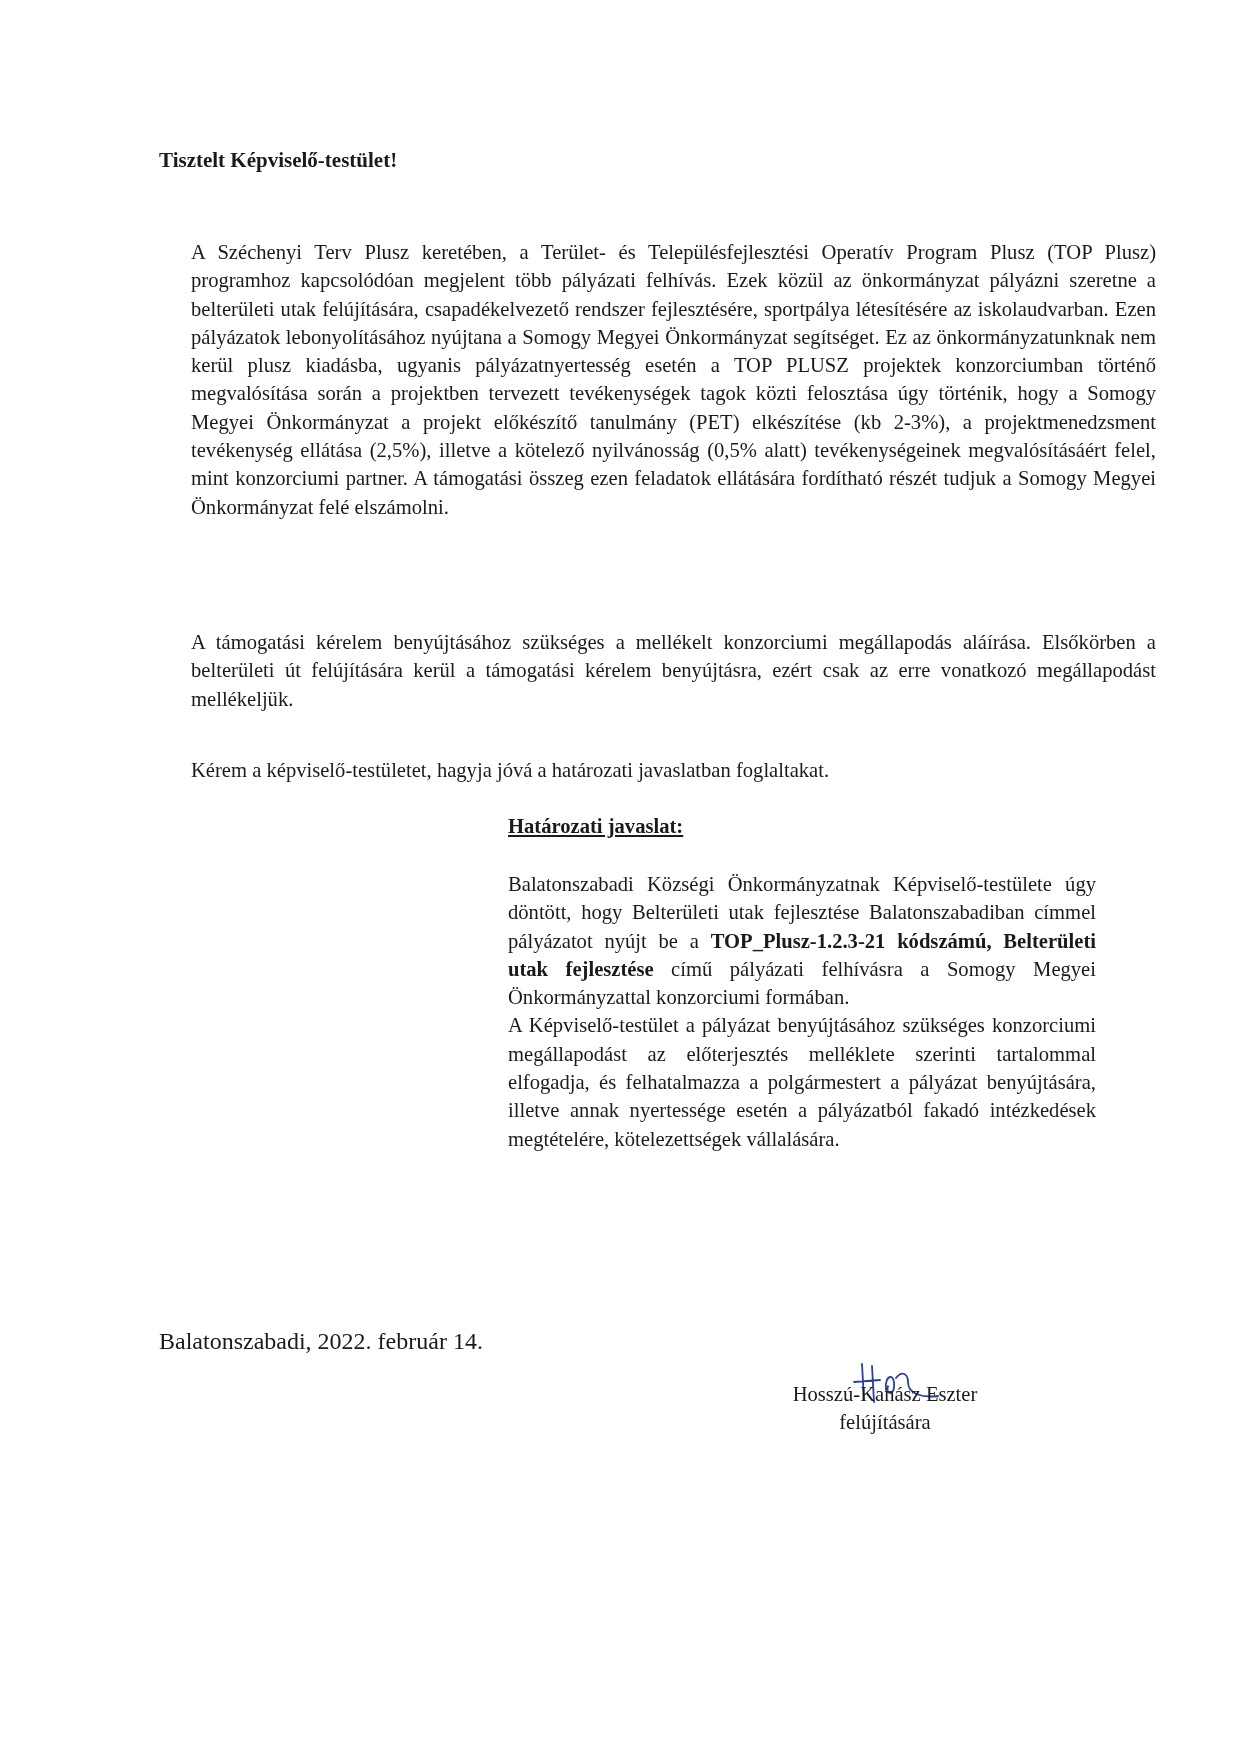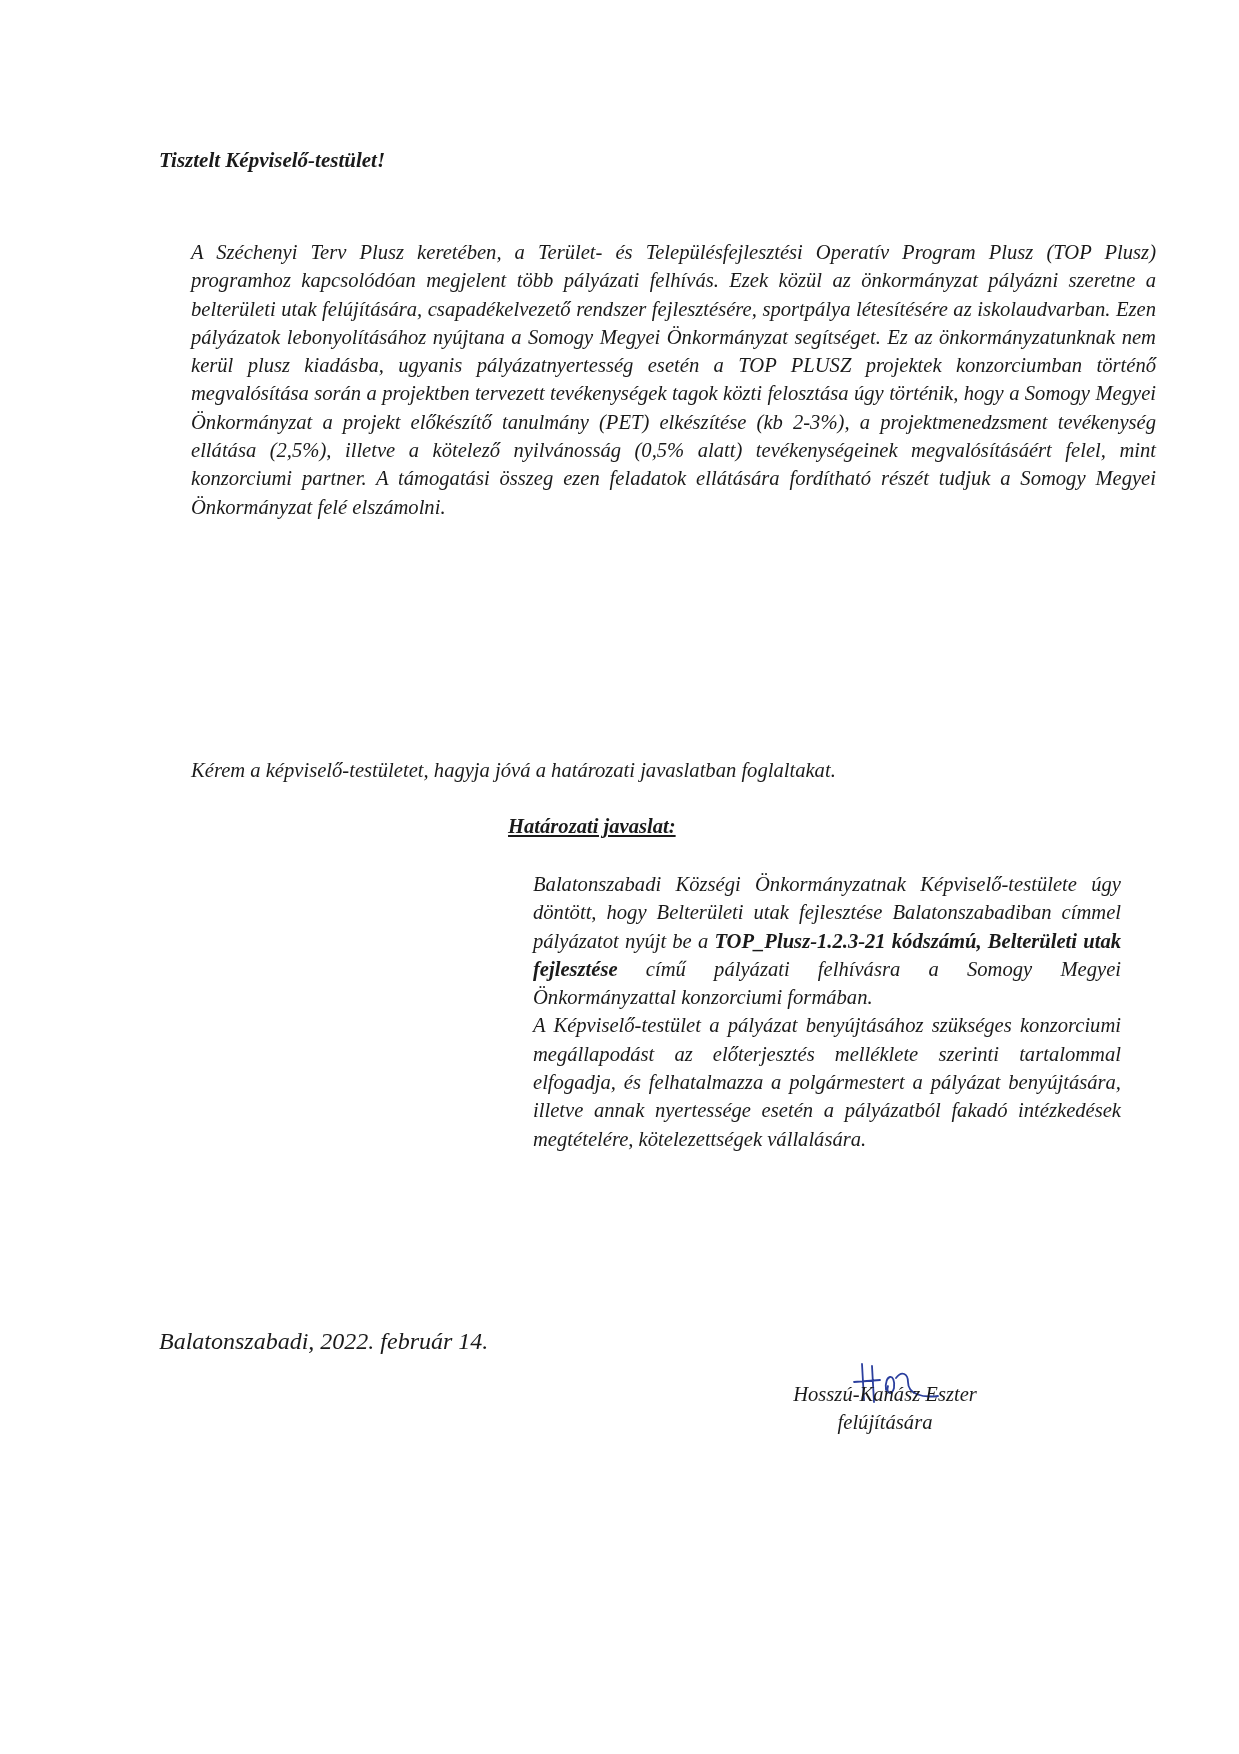--- a/index.html
+++ b/index.html
@@ -1,40 +1,41 @@
 <!DOCTYPE html>
 <html><head>
 <meta charset="utf-8">
 <style>
   html, body { margin: 0; padding: 0; background: #ffffff; }
   body { width: 1239px; height: 1754px; position: relative; overflow: hidden;
          font-family: "Liberation Serif", "DejaVu Serif", serif; color: #1a1a1a; }
-  .page { position: absolute; left: 0; top: 0; width: 1239px; height: 1736px; font-style: italic; }
+  .page { position: absolute; left: 0; top: 0; width: 1239px; height: 1736px; }
   .salutation { position: absolute; left: 159px; top: 148px; font-size: 21px; font-weight: bold; }
   .para { position: absolute; left: 159px; width: 965px; font-size: 20.6px; line-height: 28.3px;
           text-align: justify; text-align-last: auto; margin-left: 32px; }
   .p1 { top: 238px; }
   .p2 { top: 628px; }
   .p3 { top: 756px; }
-  .proposal { position: absolute; left: 508px; width: 588px; font-size: 20.6px; line-height: 28.3px; margin-left: 25px; }
+  .proposal { position: absolute; left: 508px; width: 588px; font-size: 20.6px; line-height: 28.3px; }
   .prop-title { position: absolute; left: 508px; top: 815px; font-size: 20.6px; font-weight: bold; text-decoration: underline; }
   .prop-body { top: 870px; text-align: justify; }
   .prop-body b { font-weight: bold; }
   .resp { top: 1243px; }
   .place-date { position: absolute; left: 159px; top: 1328px; font-size: 24px; }
   .signature { position: absolute; left: 770px; top: 1380px; width: 230px; text-align: center; font-size: 20.6px; line-height: 28px; }
   .sig-scribble { position: absolute; left: 850px; top: 1360px; width: 90px; height: 45px; }
 </style>
 </head>
 <body>
 
 <div class="page">
   <div class="salutation">Tisztelt Képviselő-testület!</div>
 
   <div class="para p1">A Széchenyi Terv Plusz keretében, a Terület- és Településfejlesztési Operatív Program Plusz (TOP Plusz) programhoz kapcsolódóan megjelent több pályázati felhívás. Ezek közül az önkormányzat pályázni szeretne a belterületi utak felújítására, csapadékelvezető rendszer fejlesztésére, sportpálya létesítésére az iskolaudvarban. Ezen pályázatok lebonyolításához nyújtana a Somogy Megyei Önkormányzat segítséget. Ez az önkormányzatunknak nem kerül plusz kiadásba, ugyanis pályázatnyertesség esetén a TOP PLUSZ projektek konzorciumban történő megvalósítása során a projektben tervezett tevékenységek tagok közti felosztása úgy történik, hogy a Somogy Megyei Önkormányzat a projekt előkészítő tanulmány (PET) elkészítése (kb 2-3%), a projektmenedzsment tevékenység ellátása (2,5%), illetve a kötelező nyilvánosság (0,5% alatt) tevékenységeinek megvalósításáért felel, mint konzorciumi partner. A támogatási összeg ezen feladatok ellátására fordítható részét tudjuk a Somogy Megyei Önkormányzat felé elszámolni.</div>
+  <div class="para p2">A támogatási kérelem benyújtásához szükséges a mellékelt konzorciumi megállapodás aláírása. Elsőkörben a belterületi út felújítására kerül a támogatási kérelem benyújtásra, ezért csak az erre vonatkozó megállapodást mellékeljük.</div>
   <div class="para p3">Kérem a képviselő-testületet, hagyja jóvá a határozati javaslatban foglaltakat.</div>
 
   <div class="prop-title">Határozati javaslat:</div>
 
   <div class="proposal prop-body">
     <span>Balatonszabadi Községi Önkormányzatnak Képviselő-testülete úgy döntött, hogy Belterületi utak fejlesztése Balatonszabadiban címmel pályázatot nyújt be a </span><b>TOP_Plusz-1.2.3-21 kódszámú, Belterületi utak fejlesztése</b><span> című pályázati felhívásra a Somogy Megyei Önkormányzattal konzorciumi formában.</span><br>
     <span>A Képviselő-testület a pályázat benyújtásához szükséges konzorciumi megállapodást az előterjesztés melléklete szerinti tartalommal elfogadja, és felhatalmazza a polgármestert a pályázat benyújtására, illetve annak nyertessége esetén a pályázatból fakadó intézkedések megtételére, kötelezettségek vállalására.</span>
   </div>
 
   <div class="proposal resp">

